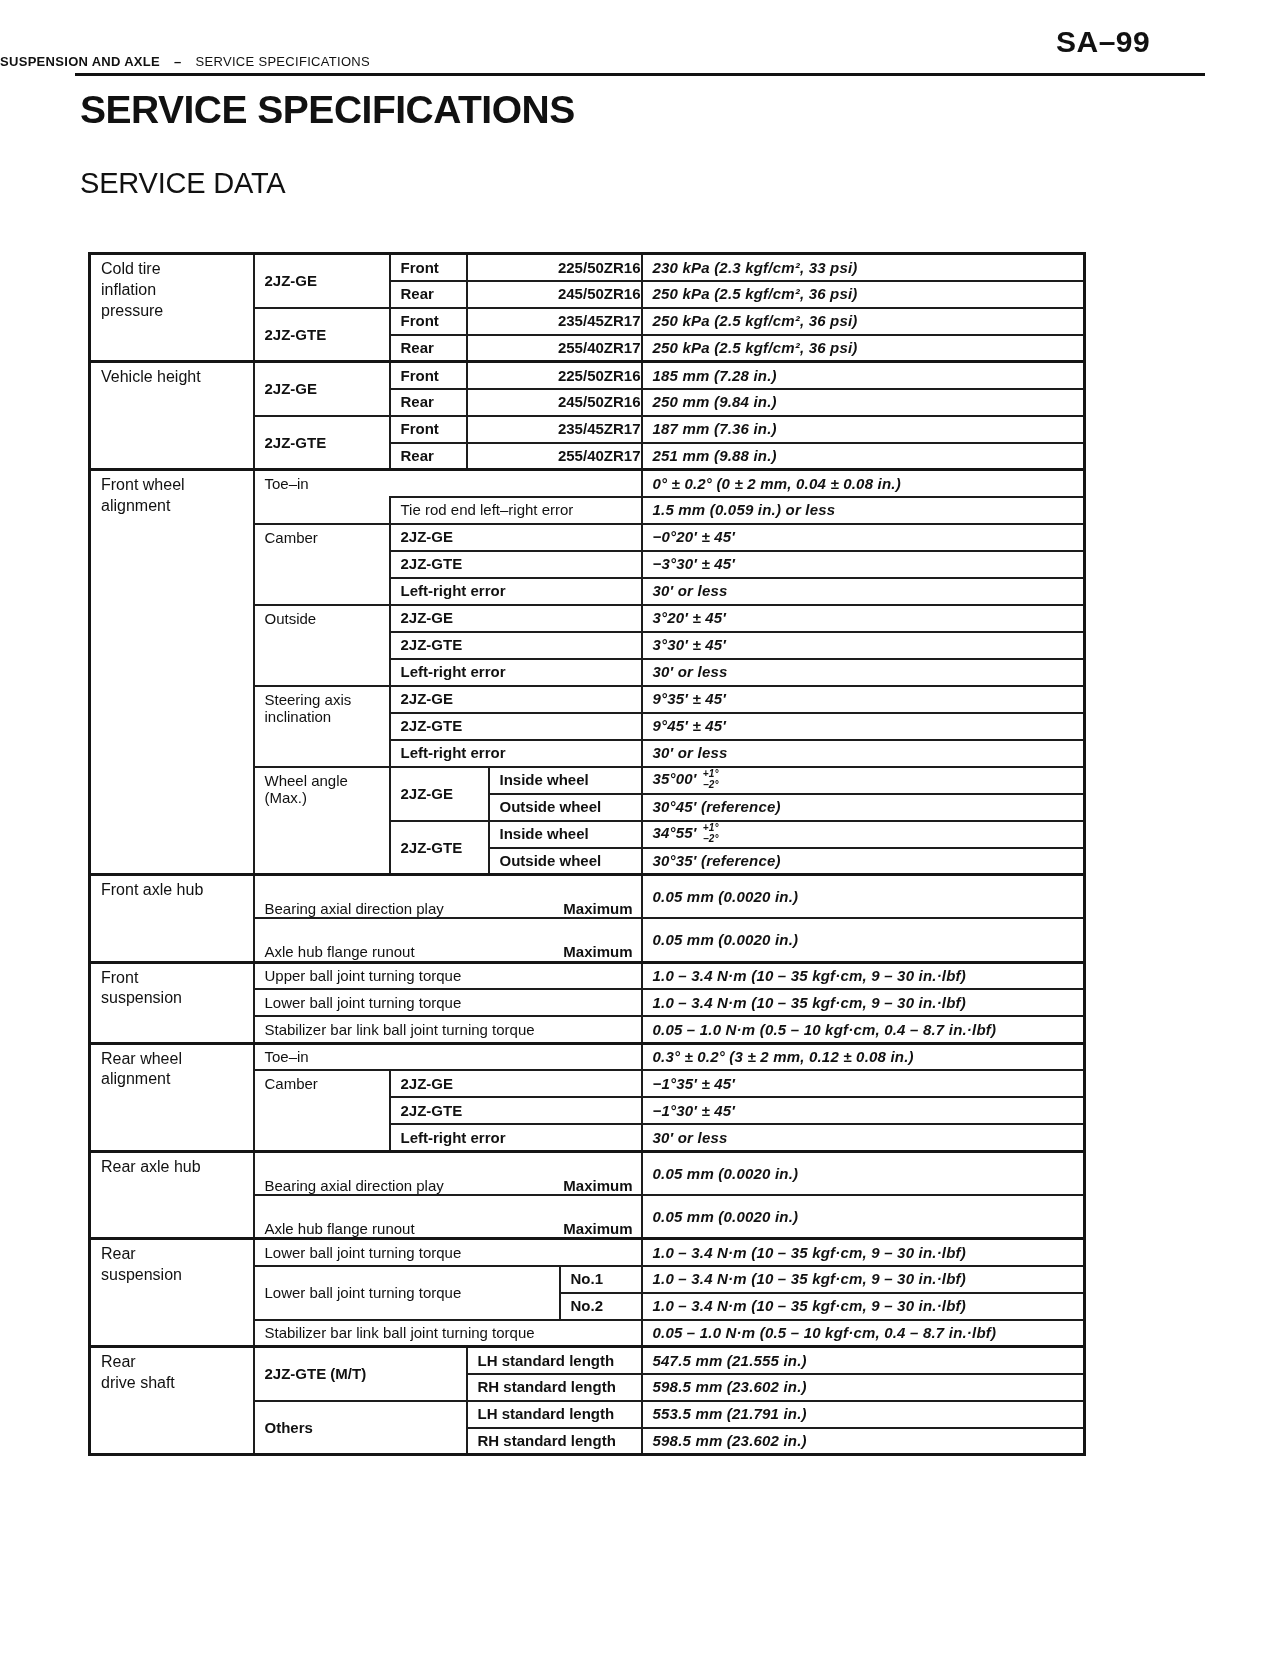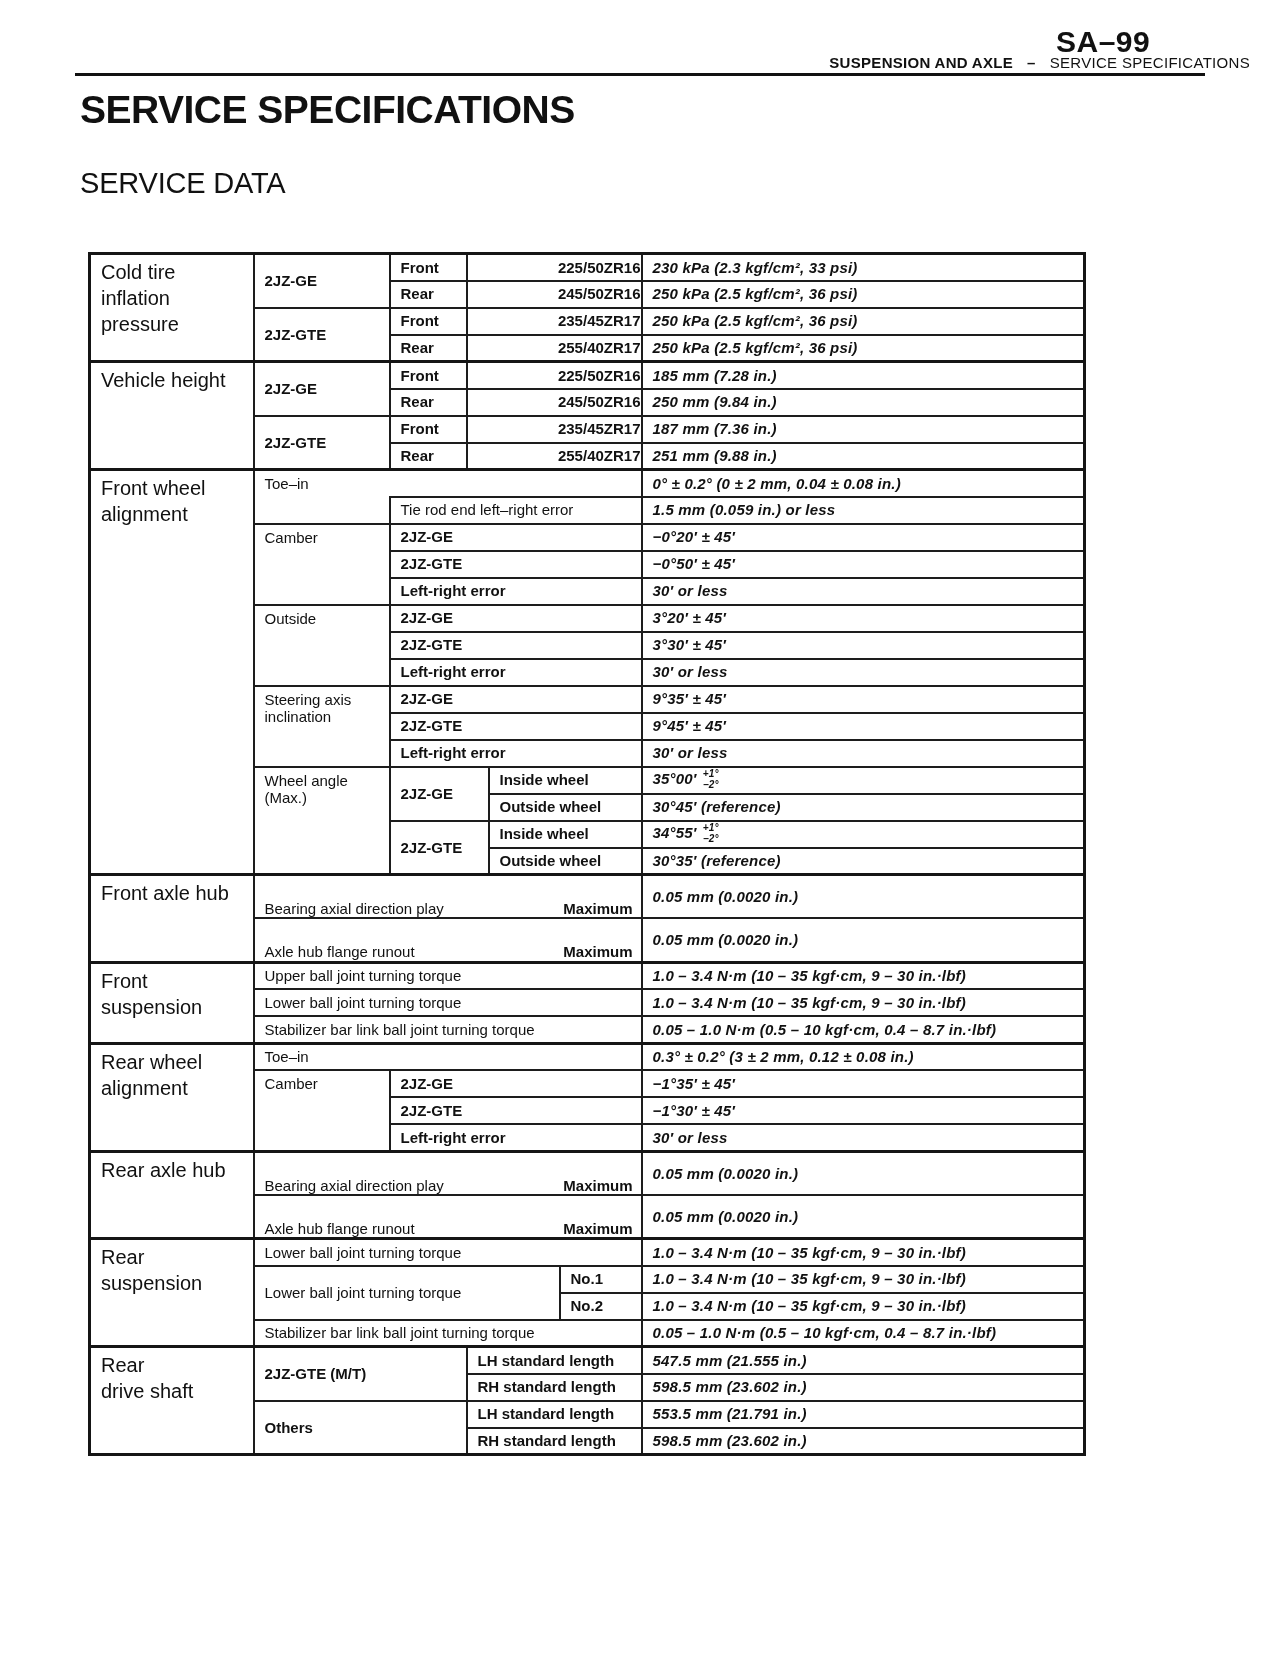--- a/index.html
+++ b/index.html
@@ -2,41 +2,41 @@
 <html><head>
 <meta charset="utf-8">
 <style>
   html,body{margin:0;padding:0;}
   body{
     width:1280px;height:1656px;background:#ffffff;position:relative;
     font-family:"Liberation Sans", sans-serif;color:#111;
     -webkit-font-smoothing:antialiased;
   }
   .page-number{position:absolute;top:25px;left:1056px;font-size:30px;font-weight:bold;letter-spacing:.5px;}
-  .running-header{position:absolute;top:54px;left:0;width:1250px;text-align:right;font-size:15px;letter-spacing:.3px;white-space:nowrap;}
+  .running-header{position:absolute;top:54px;left:0;width:1250px;text-align:left;font-size:13px;letter-spacing:.3px;white-space:nowrap;}
   .running-header .rh-left{font-weight:bold;}
   .running-header .rh-dash{margin:0 14px;font-weight:bold;}
   .rule{position:absolute;top:73px;left:75px;width:1130px;height:3px;background:#111;}
   .doc-title{position:absolute;top:88px;left:80px;font-size:39px;font-weight:bold;letter-spacing:-.5px;}
   .doc-subtitle{position:absolute;top:167px;left:80px;font-size:29px;font-weight:normal;letter-spacing:-.2px;}
 
   table.spec{
     position:absolute;top:252px;left:88px;width:995px;
     border-collapse:collapse;table-layout:fixed;
     border:3px solid #151515;
   }
   col.c1{width:164px}col.c2{width:136px}col.c3{width:77px}
   col.c4{width:22px}col.c5{width:71px}col.c6{width:82px}col.c7{width:443px}
   tr{height:27px;}
   td{
     border:2px solid #1d1d1d;padding:0 6px 0 10px;font-size:15px;
     vertical-align:middle;overflow:hidden;white-space:nowrap;line-height:1.15;
   }
   tr.sec > td{border-top:3px solid #151515;}
-  td.cat{vertical-align:top;padding-top:4px;white-space:pre-line;font-size:20px;line-height:1.3;}
+  td.cat{vertical-align:top;padding-top:4px;white-space:pre-line;font-size:16px;line-height:1.3;}
   td.top{vertical-align:top;padding-top:4px;white-space:pre-line;}
   td.b{font-weight:bold;}
   td.val{font-weight:bold;letter-spacing:.2px;font-style:italic;}
   td.tire{text-align:right;font-weight:bold;padding:0;}
   td.noborder-r{border-right:none;}
   td.noborder-l{border-left:none;}
   .maxflex{display:flex;justify-content:space-between;align-items:center;margin-top:24px;}
   .maxflex .mx{font-weight:bold;padding-right:2px;}
   .supsub{display:inline-flex;flex-direction:column;vertical-align:middle;margin-left:6px;font-size:10px;font-weight:bold;line-height:1.1;position:relative;top:-1px;}
 </style>
@@ -126,21 +126,21 @@
     <td colspan="4">Tie rod end left–right error</td>
     <td class="val">1.5 mm (0.059 in.) or less</td>
   </tr>
   <tr>
     <td class="top" rowspan="3">Camber</td>
     <td class="b" colspan="4">2JZ-GE</td>
     <td class="val">−0°20′ ± 45′</td>
   </tr>
   <tr>
     <td class="b" colspan="4">2JZ-GTE</td>
-    <td class="val">−0°50′ ± 45′</td>
+    <td class="val">−3°30′ ± 45′</td>
   </tr>
   <tr>
     <td class="b" colspan="4">Left-right error</td>
     <td class="val">30′ or less</td>
   </tr>
   <tr>
     <td class="top" rowspan="3">Outside</td>
     <td class="b" colspan="4">2JZ-GE</td>
     <td class="val">3°20′ ± 45′</td>
   </tr>

